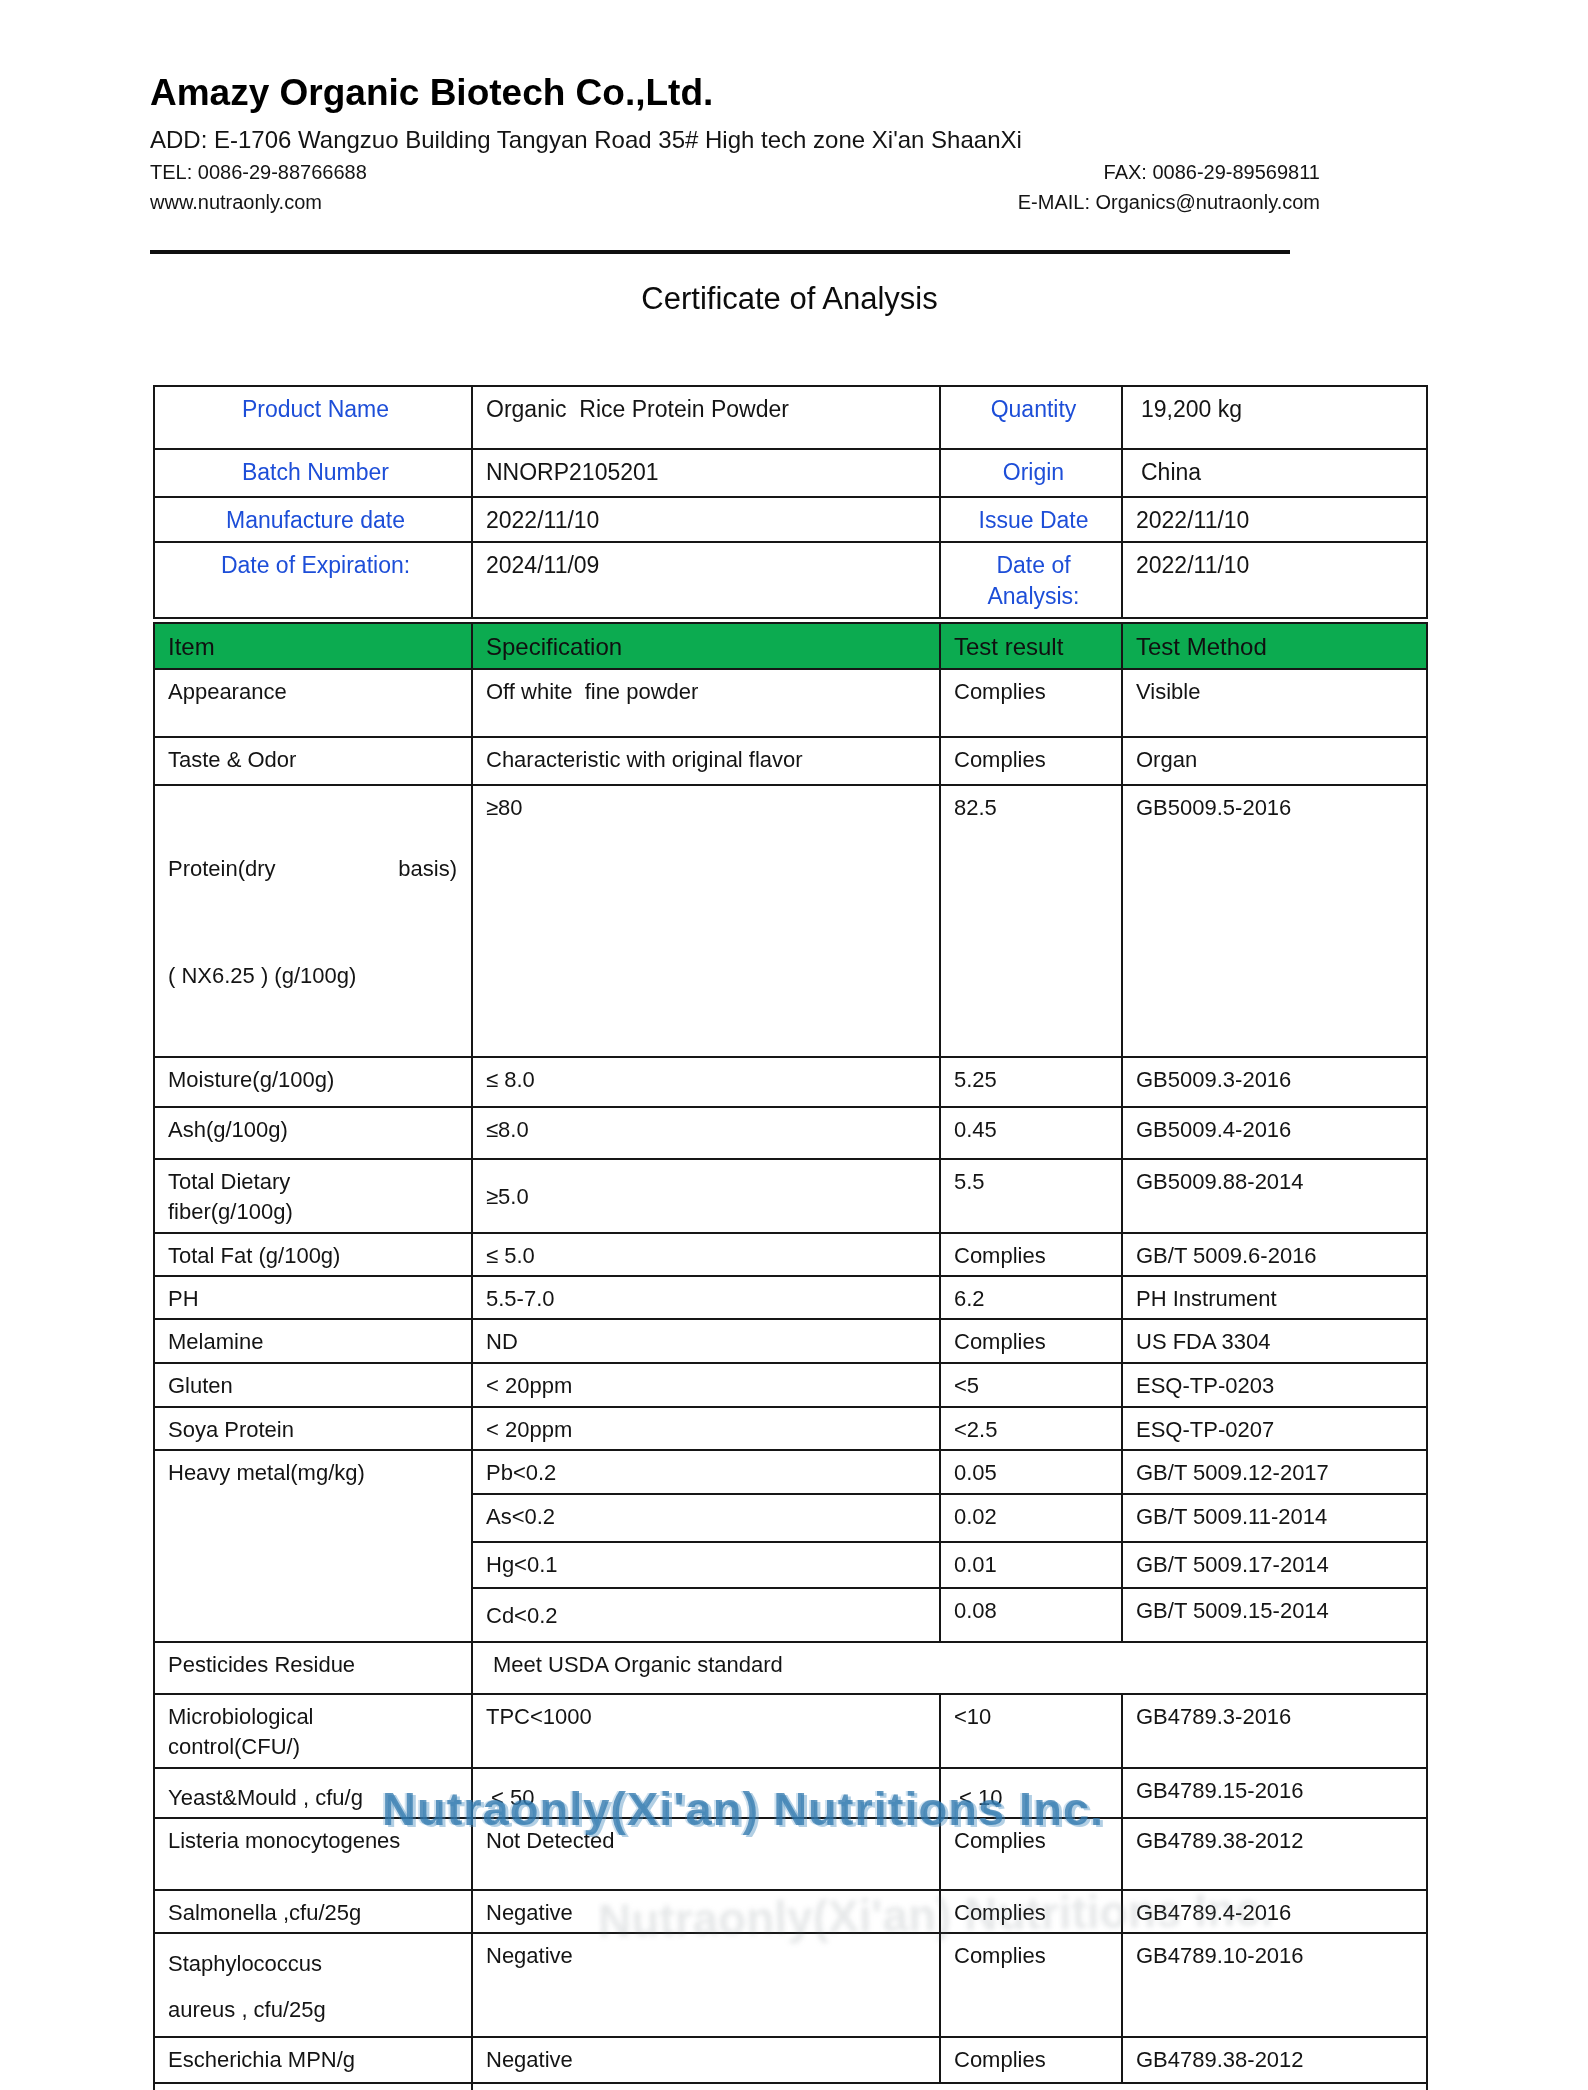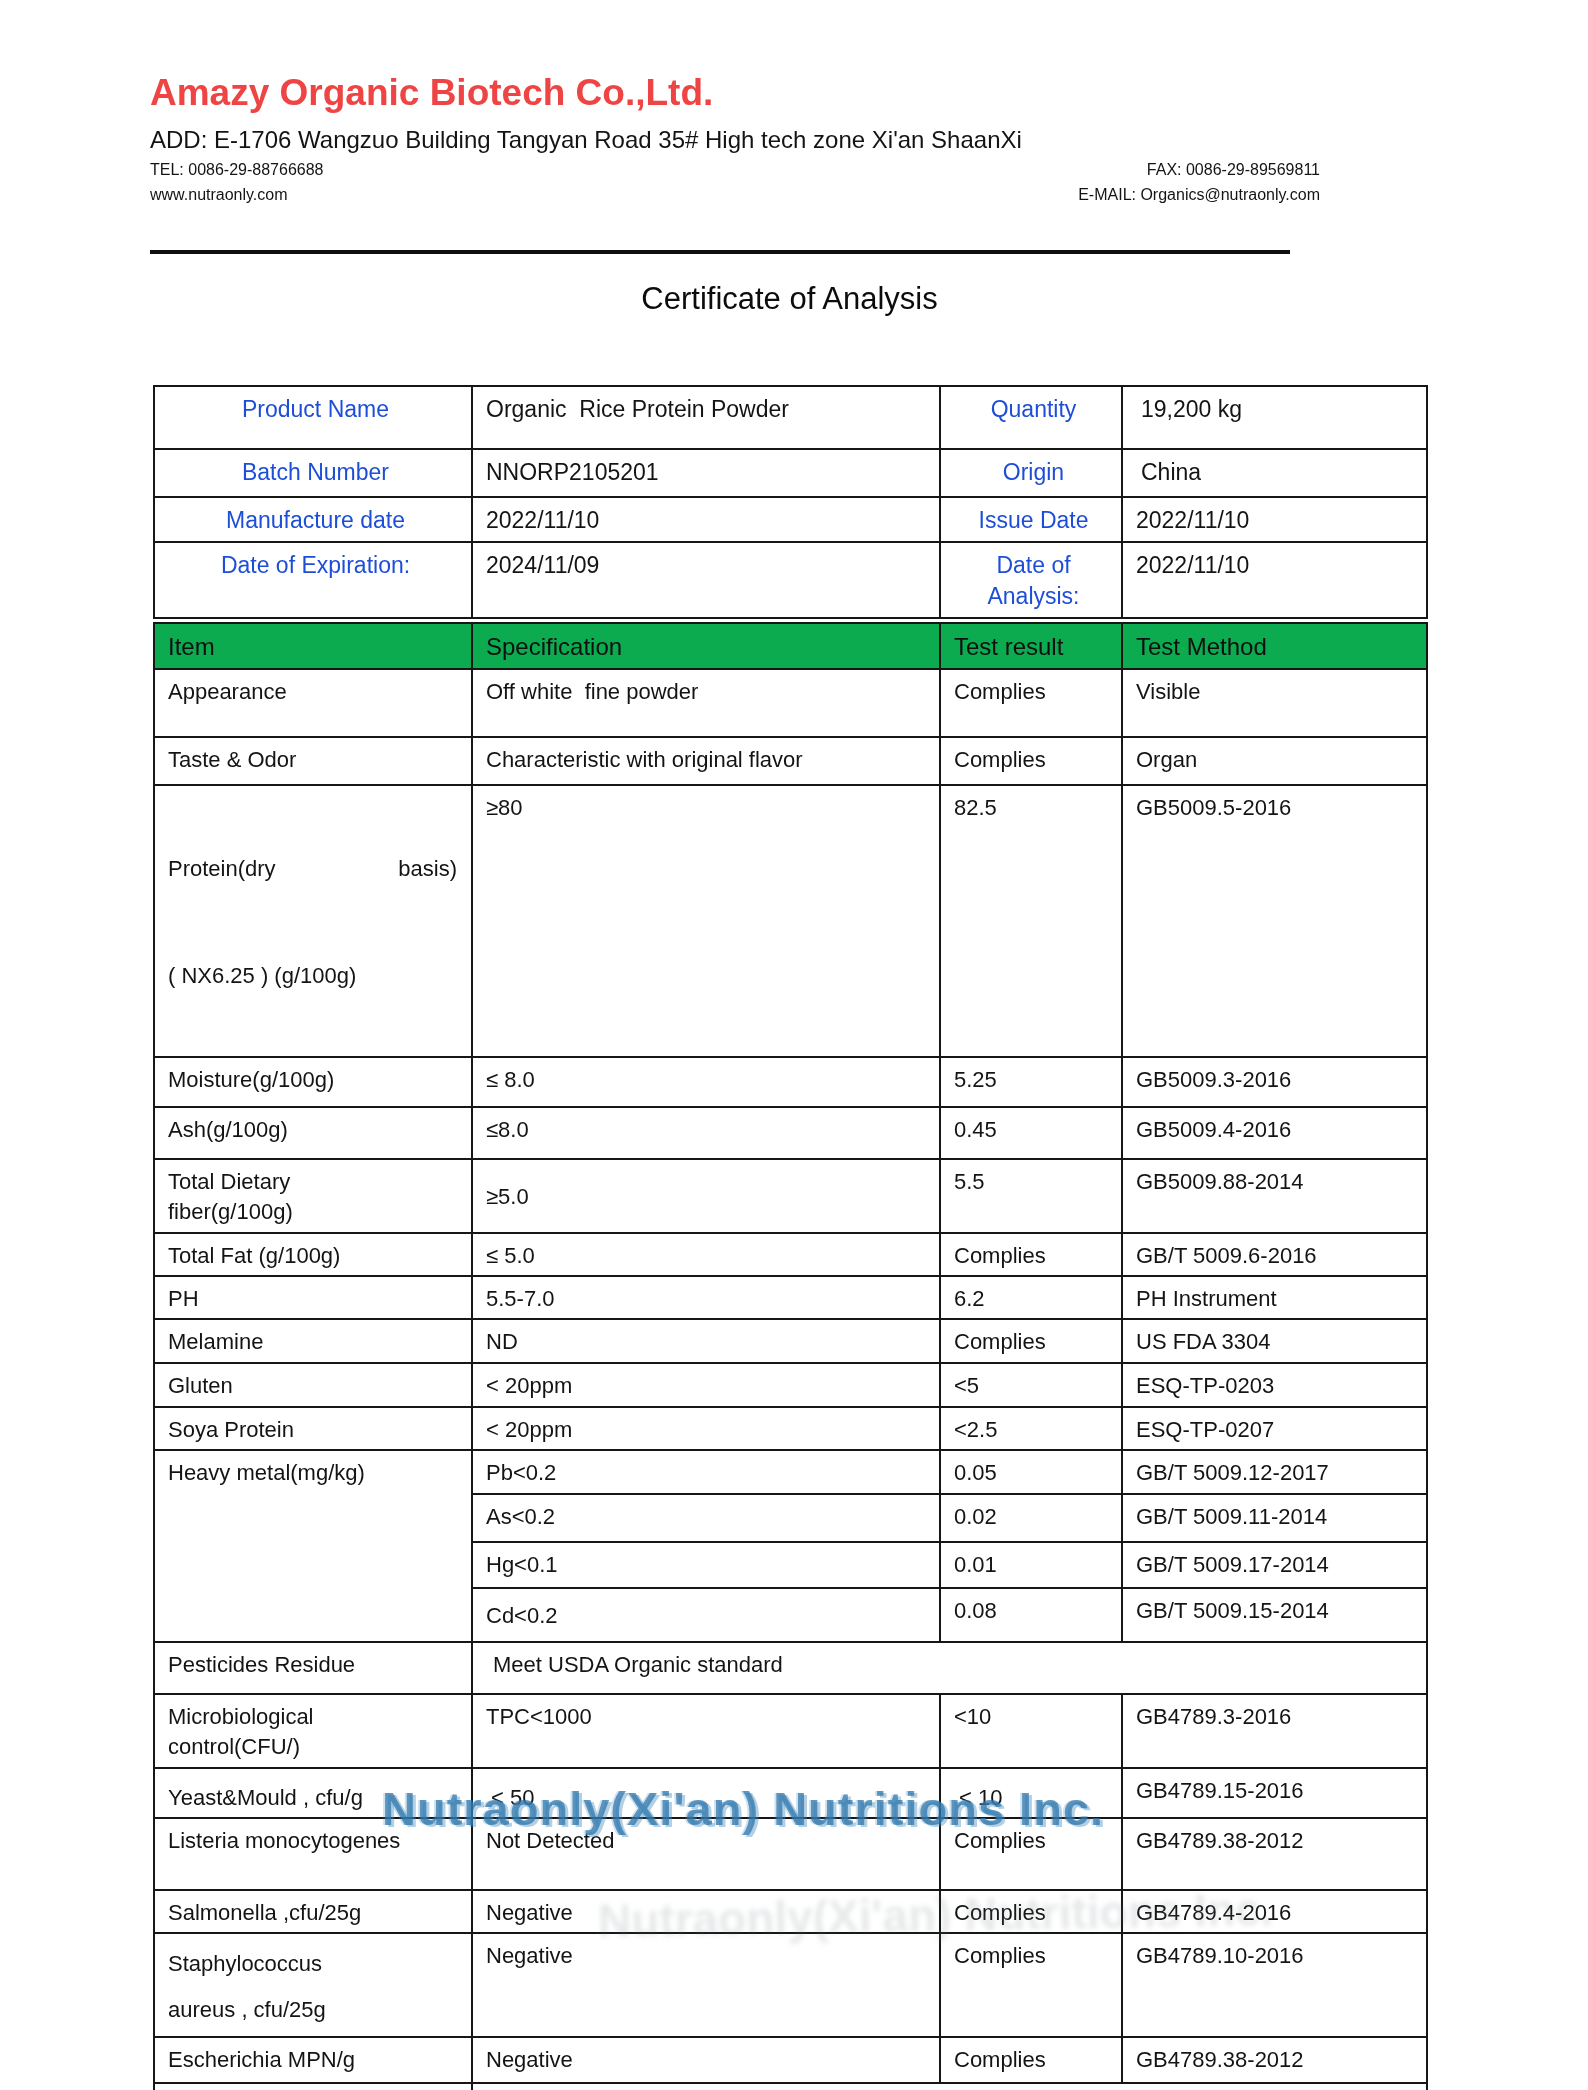--- a/index.html
+++ b/index.html
@@ -1,23 +1,23 @@
 <!DOCTYPE html>
 <html><head>
 <meta charset="utf-8">
 <style>
   * { margin:0; padding:0; box-sizing:border-box; }
   body { background:#9a9a9a; font-family:"Liberation Sans","DejaVu Sans",sans-serif; }
   .page { position:relative; width:1588px; height:2090px; background:#ffffff; color:#141414; overflow:hidden; margin:0 auto; }
 
   
   .header { position:absolute; left:150px; top:72px; width:1185px; }
-  .company { font-size:37px; font-weight:bold; color:#ef4444; }
+  .company { font-size:37px; font-weight:bold; color:#000000; }
   .addr { font-size:24px; margin-top:12px; }
-  .hline { display:flex; justify-content:space-between; font-size:16px; margin-top:7px; width:1170px; }
+  .hline { display:flex; justify-content:space-between; font-size:20px; margin-top:7px; width:1170px; }
   .rule { position:absolute; left:150px; top:250px; width:1140px; height:4px; background:#0f0f0f; }
 
   
   .doc-title { position:absolute; left:153px; top:281px; width:1273px; text-align:center; font-size:31px; color:#0c0c0c; }
 
   
   table { border-collapse:collapse; table-layout:fixed; }
   td, th { border:2px solid #161616; vertical-align:top; white-space:pre-wrap; overflow:hidden; }
   td { font-size:22px; line-height:1.38; padding:7px 8px 4px 13px; }
   .info-table { position:absolute; left:153px; top:385px; }

